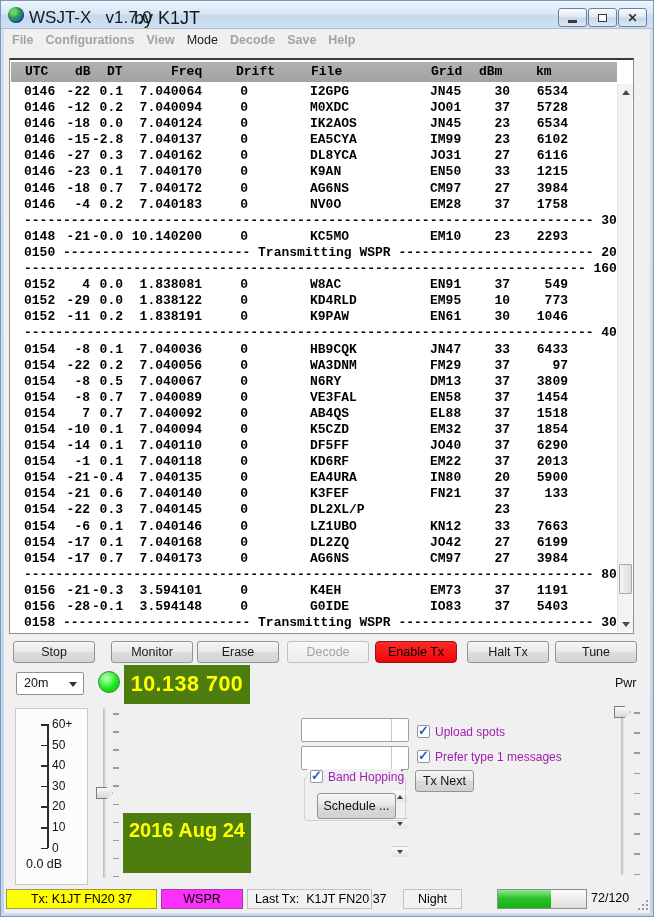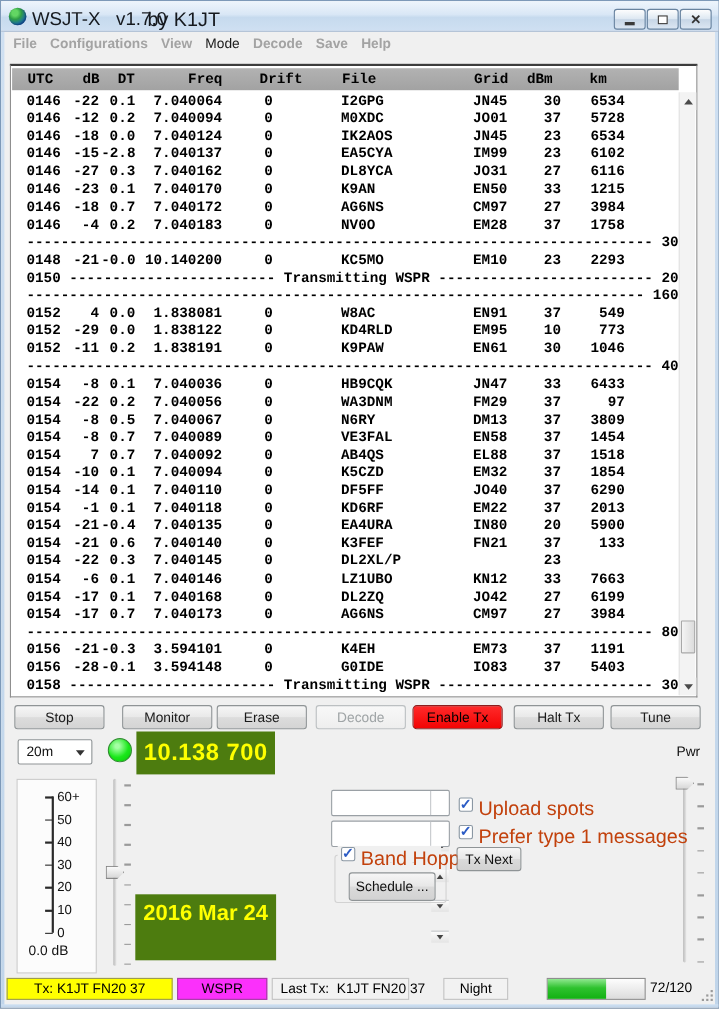--- a/index.html
+++ b/index.html
@@ -125,21 +125,21 @@
     text-align:center; line-height:22px; white-space:pre;
   }
   .spin-arrows { position:absolute; right:0; top:0; width:17px; height:22px; border-left:1px solid #c5c8cb; }
   .spin-half { height:11px; display:flex; align-items:center; justify-content:center; background:linear-gradient(#fbfbfb,#e4e4e4); }
   .spin-half + .spin-half { border-top:1px solid #c5c8cb; }
   .sp-up { width:0;height:0;border-left:3px solid transparent;border-right:3px solid transparent;border-bottom:4px solid #444; }
   .sp-down { width:0;height:0;border-left:3px solid transparent;border-right:3px solid transparent;border-top:4px solid #444; }
 
   .checkbox { position:absolute; width:13px; height:13px; background:#fff; border:1px solid #8a97a3; border-radius:2px; }
   .checkbox .mark { position:absolute; left:0px; top:-3px; font-size:13px; font-weight:bold; color:#2c5cc5; }
-  .ctl-label { position:absolute; font-size:18px; color:#c2410c; white-space:pre; }
+  .ctl-label { position:absolute; font-size:12px; color:#a21caf; white-space:pre; }
 
   .groupbox { position:absolute; left:303px; top:776px; width:102px; height:44px; border:1px solid #d2d2d2; border-radius:3px; }
   .group-label-bg { position:absolute; left:306px; top:768px; width:94px; height:15px; background:#f0f0f0; }
 
   .push-btn {
     position:absolute; border:1px solid #8f9496; border-radius:3px;
     background:linear-gradient(#f6f6f6,#e7e7e7 48%,#dadada 52%,#d2d2d2);
     font-size:12.5px; color:#111; text-align:center;
   }
 
@@ -310,21 +310,21 @@
       <div class="tickmark" style="left: 633px; top: 751.4px;"></div>
       <div class="tickmark" style="left: 633px; top: 771.6px;"></div>
       <div class="tickmark" style="left: 633px; top: 791.8px;"></div>
       <div class="tickmark" style="left: 633px; top: 812px;"></div>
       <div class="tickmark" style="left: 633px; top: 832.2px;"></div>
       <div class="tickmark" style="left: 633px; top: 852.4px;"></div>
       <div class="tickmark" style="left: 633px; top: 872.6px;"></div>
     </div>
 
   <div class="led clock-led">
-    <div style="margin-top:3px">2016 Mar 24</div>
+    <div style="margin-top:3px">2016 Aug 24</div>
   </div>
 
   <div class="spinbox" style="top:717px">
     <span>Tx  1500  Hz</span>
     <div class="spin-arrows">
       <div class="spin-half"><i class="sp-up"></i></div>
       <div class="spin-half"><i class="sp-down"></i></div>
     </div>
   </div>
   <div class="spinbox" style="top:745px">

